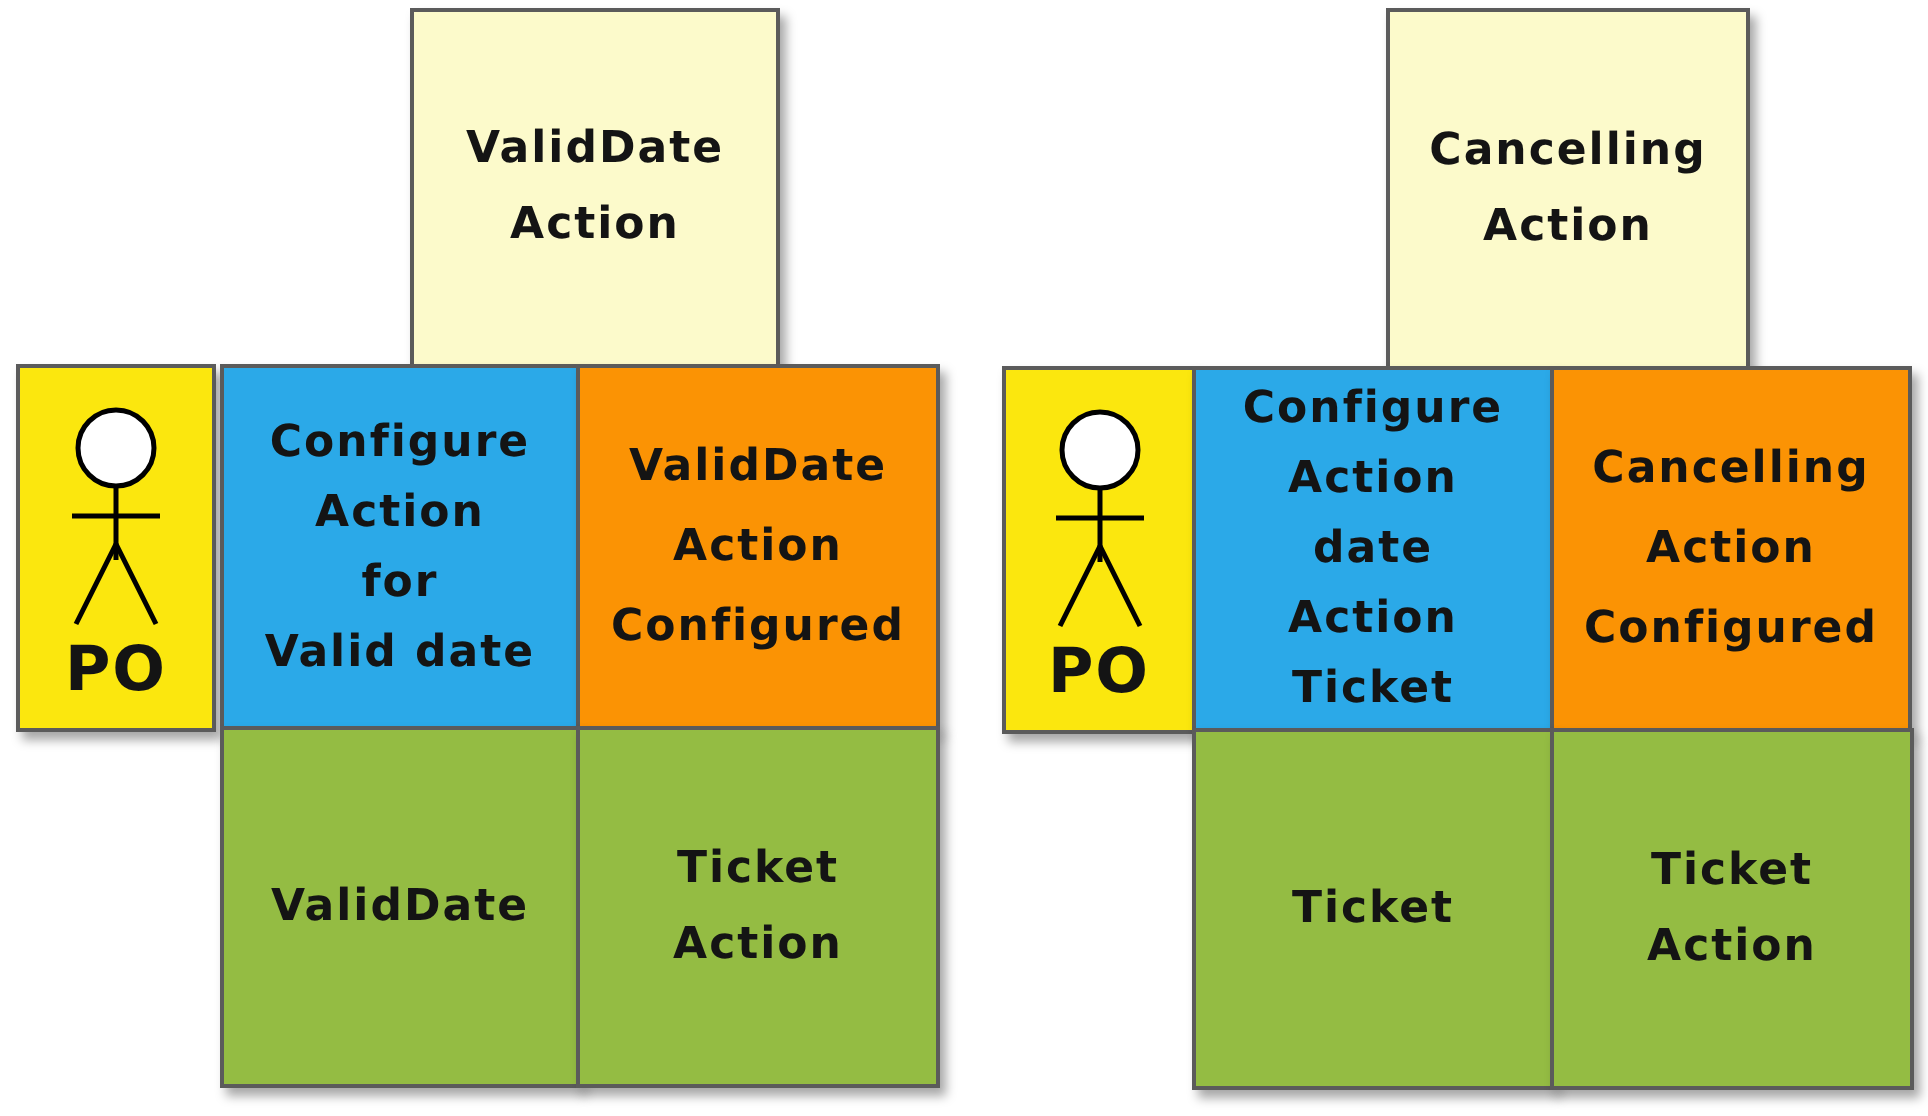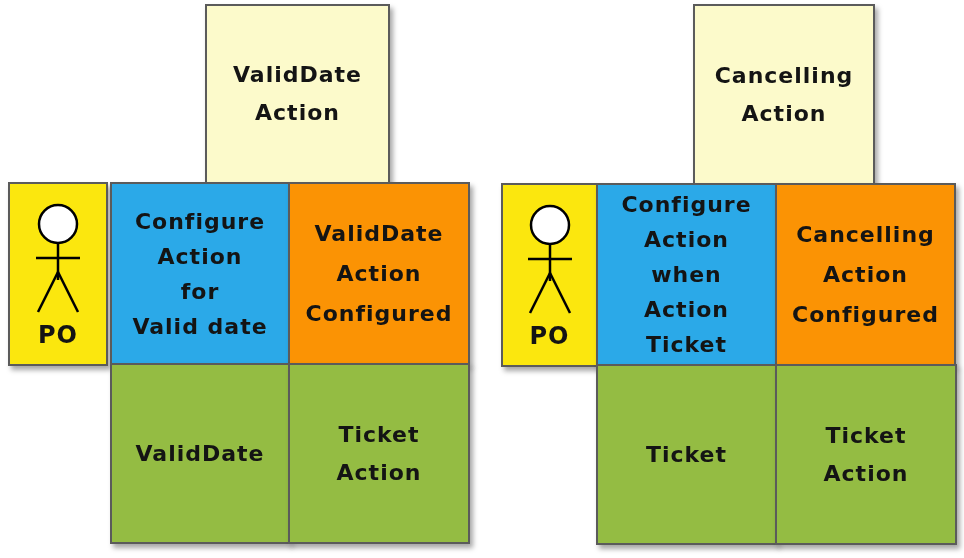--- a/index.html
+++ b/index.html
@@ -41,21 +41,21 @@
   .d0-entity2{left:288px; top:363px; width:182px; height:181px;}
 
   
   .d1-goal   {left:693px; top:4px;   width:182px; height:181px;}
   .d1-actor  {left:501px; top:183px; width:97px;  height:184px;}
   .d1-task   {left:596px; top:183px; width:181px; height:183px;}
   .d1-result {left:775px; top:183px; width:181px; height:183px;}
   .d1-entity1{left:596px; top:364px; width:181px; height:181px;}
   .d1-entity2{left:775px; top:364px; width:182px; height:181px;}
 
-  .actor-label{font-size:24px; margin-top:4px; line-height:26px;}
+  .actor-label{font-size:31px; margin-top:4px; line-height:26px;}
   .stick-figure{display:block;}
   .line{white-space:nowrap;}
 </style>
 </head>
 <body>
 
 <div id="canvas">
 
   <div>
     <div class="card card-cream d0-goal">
@@ -110,21 +110,21 @@
         <line x1="14" y1="58" x2="58" y2="58" stroke="#000000" stroke-width="2.5"></line>
         <line x1="36" y1="72" x2="16" y2="112" stroke="#000000" stroke-width="2.5"></line>
         <line x1="36" y1="72" x2="56" y2="112" stroke="#000000" stroke-width="2.5"></line>
       </svg>
       <div class="actor-label line">PO</div>
     </div>
 
     <div class="card card-blue d1-task">
       <div class="line">Configure</div>
       <div class="line">Action</div>
-      <div class="line">when</div>
+      <div class="line">date</div>
       <div class="line">Action</div>
       <div class="line">Ticket</div>
     </div>
 
     <div class="card card-orange d1-result">
       <div class="line">Cancelling</div>
       <div class="line">Action</div>
       <div class="line">Configured</div>
     </div>
 

